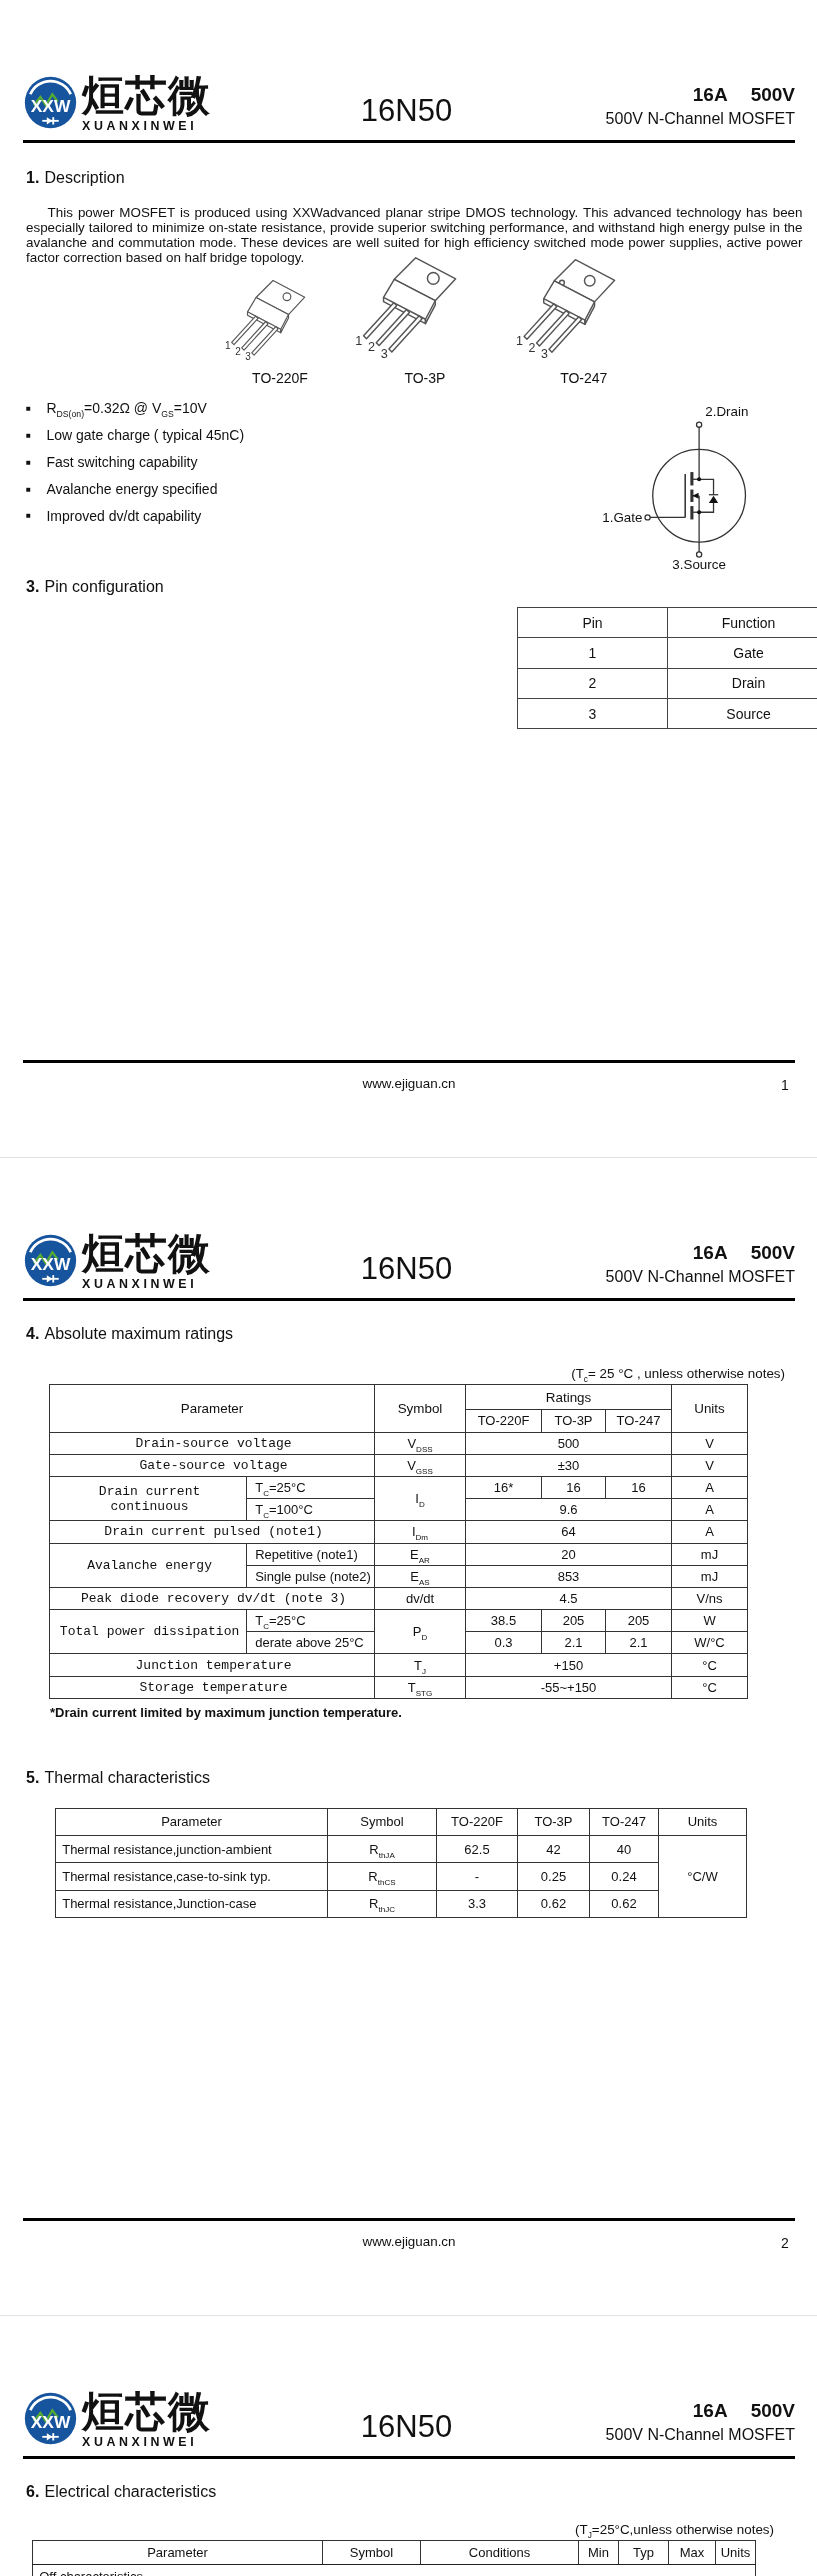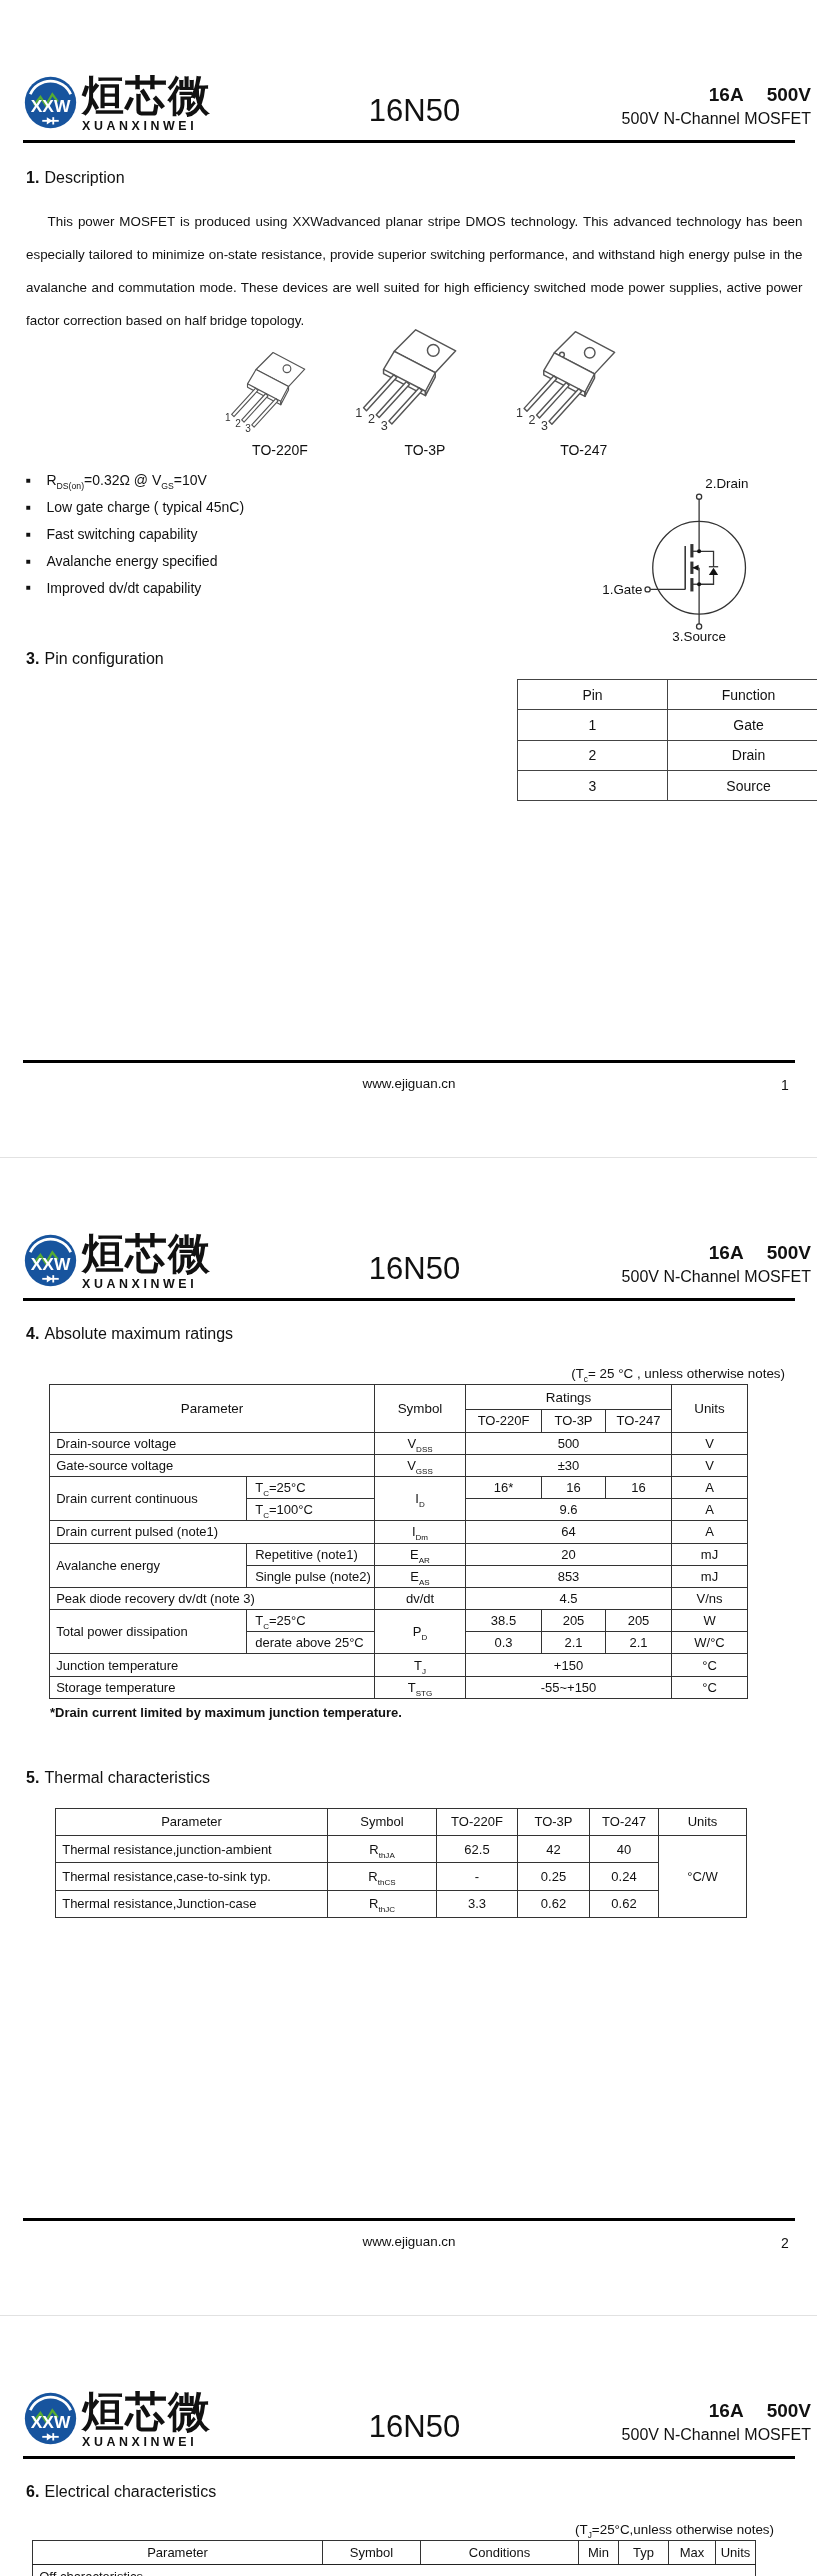--- a/index.html
+++ b/index.html
@@ -3,38 +3,38 @@
 <meta charset="utf-8">
 <title>16N50 Datasheet</title>
 <style>
   html,body{margin:0;padding:0;background:#fff;}
   body{width:818px;font-family:"Liberation Sans","DejaVu Sans",sans-serif;color:#111;}
   sub{font-size:62%;line-height:0;}
   .page{position:relative;width:818px;height:1157px;background:#fff;overflow:hidden;}
   .page + .page{border-top:0.5px solid #e2e2e2;}
 
   
-  .hdr{display:flex;align-items:flex-start;padding:75px 7px 0 23px;justify-content:center;}
+  .hdr{display:flex;align-items:flex-start;padding:75px 23px 0 23px;justify-content:center;}
   .logo{display:flex;align-items:flex-start;width:222px;}
   .logo-txt{margin-left:4.1px;}
   .brand-cn{font-size:42px;font-weight:700;line-height:1.02;letter-spacing:1px;white-space:nowrap;}
   .brand-en{font-size:12.4px;font-weight:600;letter-spacing:3.6px;margin-top:1px;}
   .part{flex:1;text-align:center;font-size:31px;font-weight:400;margin-top:17.5px;}
   .hdr-right{width:227px;text-align:right;margin-top:9.3px;}
   .hr1{display:flex;justify-content:flex-end;gap:23px;font-size:19px;font-weight:700;}
   .hr2{font-size:16px;margin-top:4.1px;white-space:nowrap;}
   .rule{height:3.1px;background:#000;margin:7.2px 23px 0 23px;}
 
   
   .sec{font-size:16px;margin-left:26px;}
   .sec b{margin-right:5.2px;}
 
   
   .sec1{margin-top:26px;}
-  .desc{margin:17.5px 15.5px 0 26px;font-size:13.4px;line-height:33px;text-align:justify;text-indent:21.6px;}
+  .desc{margin:17.5px 15.5px 0 26px;font-size:13.4px;line-height:15px;text-align:justify;text-indent:21.6px;}
   .pkg-row{display:flex;align-items:flex-end;gap:13.4px;margin:14.4px 20.6px 0 222px;height:107px;}
   .pkg{text-align:center;}
   .pkg-cap{font-size:14px;margin-top:0;}
   .sec2{margin-top:-14.4px;}
   .feat-row{display:flex;margin-top:0;gap:40px;}
   .features{list-style:none;margin:14.4px 0 0 26px;padding:0;width:392px;}
   .features li{font-size:14px;margin-bottom:10.8px;white-space:nowrap;}
   .blt{font-size:8.2px;margin-right:15.5px;vertical-align:2.1px;}
   .symbol-box{margin:15.5px 47px 0 auto;}
   .sec3{margin-top:4.1px;}
@@ -48,21 +48,21 @@
   .frule{height:2.6px;background:#000;}
   .fline{position:relative;margin-top:13.4px;text-align:center;font-size:13.4px;}
   .fpage{position:absolute;right:6.2px;top:1px;font-size:14px;}
 
   
   .sec4{margin-top:24px;}
   .tbl-note{text-align:right;font-size:13.4px;margin:23px 33px 2.1px 0;}
   .amr{width:699px;margin:3.1px 0 0 49px;border:1.5px solid #222;}
   .amr th,.amr td{border:1px solid #333;font-size:13px;font-weight:400;text-align:center;padding:3.1px 3.1px;}
   .amr tr.h1 th{padding:4.6px 3.1px;font-size:13.4px;}
-  .amr .pl{text-align:left;padding-left:6.2px;}
+  .amr .pl{text-align:center;padding-left:6.2px;font-family:Liberation Mono, monospace;}
   .amr .pl2{text-align:left;padding-left:8.2px;}
   .footnote{font-size:13px;margin:6.2px 0 0 50px;font-weight:bold;}
   .sec5{margin-top:49px;}
   .thermal{width:690px;margin:20.6px 0 0 55px;border:1.5px solid #222;}
   .thermal th,.thermal td{border:1px solid #333;font-size:13px;font-weight:400;text-align:center;padding:5.7px 3.1px;}
   .thermal .pl{text-align:left;padding-left:6.2px;}
 
   
   .sec6{margin-top:24px;}
   .enote{text-align:right;font-size:13.4px;margin:20.6px 44px 1px 0;}

